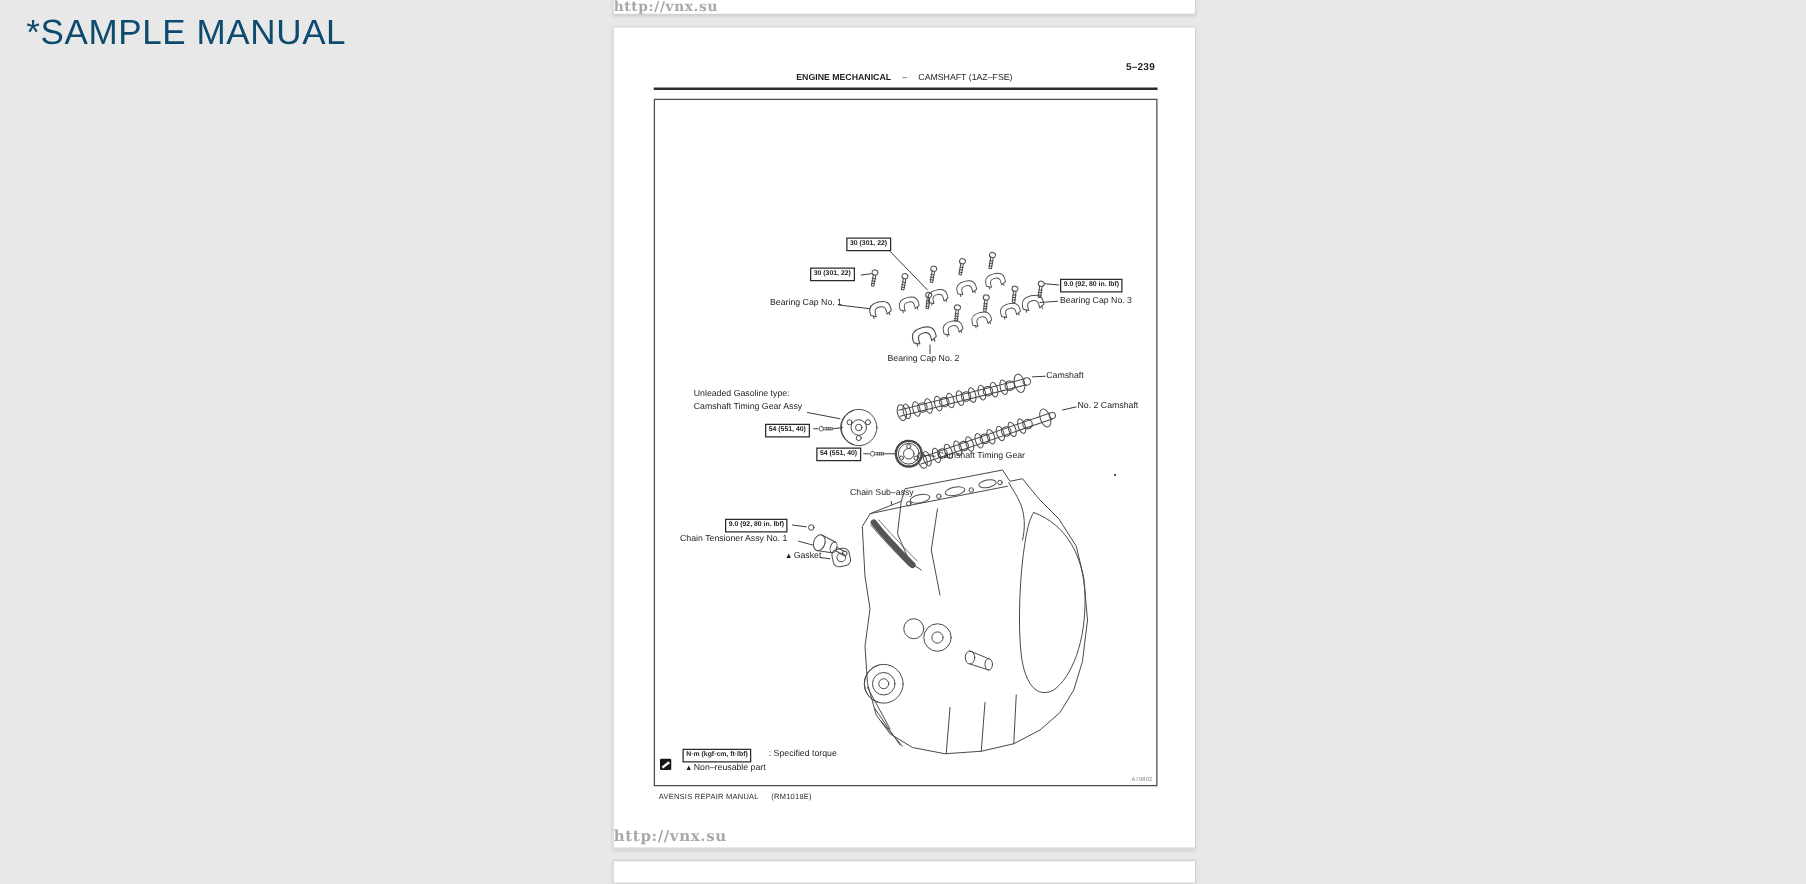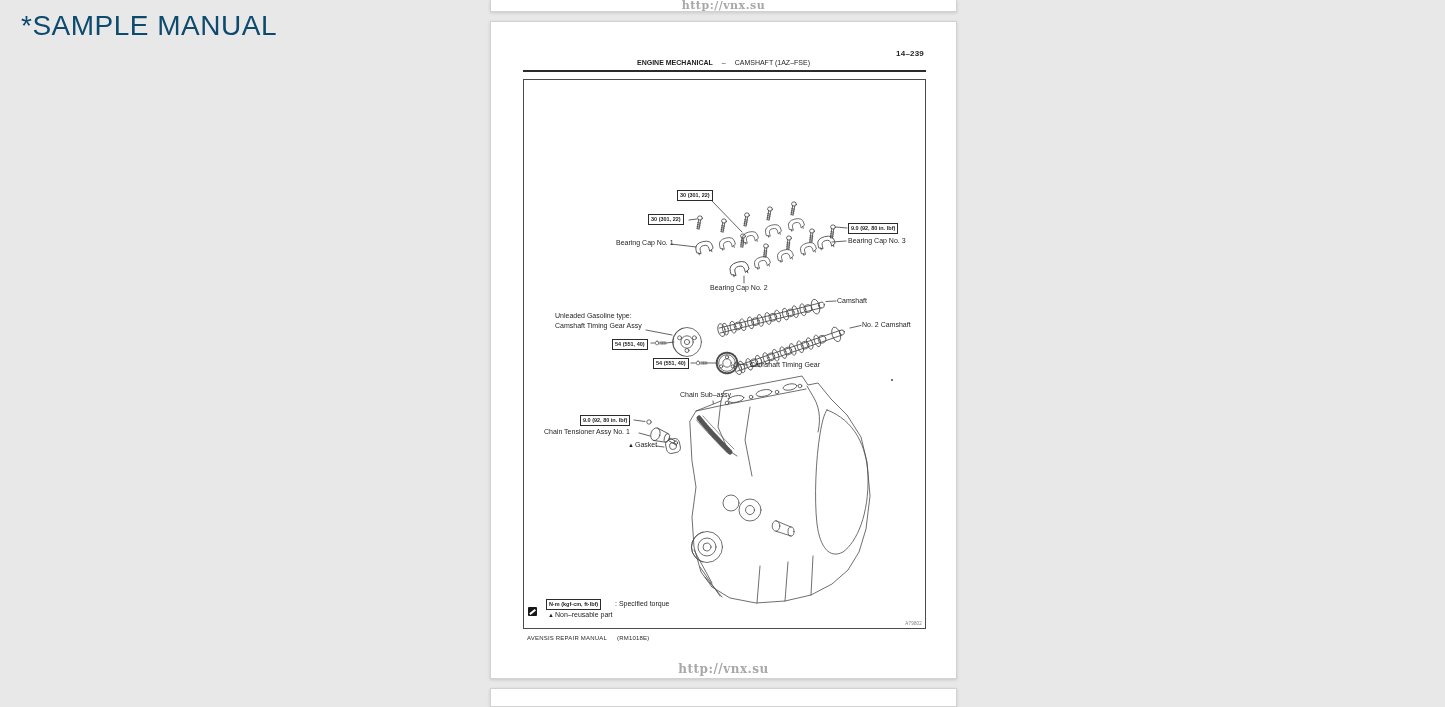--- a/index.html
+++ b/index.html
@@ -16,21 +16,21 @@
   }
   .paper{
     position:absolute;left:490px;width:467px;background:#fff;
     border:1px solid #d2d2d2;box-sizing:border-box;
     box-shadow:0 1px 3px rgba(0,0,0,.14);
   }
   .prev-strip{top:0;height:12px;border-top:none;}
   .next-strip{top:688px;height:19px;}
   .main-page{top:21px;height:658px;}
   .wm{
-    text-align:center;color:#a8a8a8;font-weight:bold;
+    color:#a8a8a8;font-weight:bold;
     font-family:"DejaVu Serif",serif;font-size:11px;line-height:11px;
     letter-spacing:.5px;white-space:nowrap;
   }
   .prev-strip .wm{margin-top:0;}
   .page-wm{position:absolute;left:0;right:0;bottom:3px;}
   .page-number{
     position:absolute;right:32px;top:27px;
     font-size:8px;font-weight:bold;letter-spacing:.2px;
   }
   .header-line{
@@ -76,21 +76,21 @@
 <body>
 
 <div class="sample-mark">*SAMPLE MANUAL</div>
 
 <div class="paper prev-strip">
   <div class="wm">http://vnx.su</div>
 </div>
 
 <div class="paper main-page">
 
-  <div class="page-number">14–239</div>
+  <div class="page-number">5–239</div>
 
   <div class="header-line">
     <span class="sec">ENGINE MECHANICAL</span>
     <span class="sep">–</span>
     <span class="ttl">CAMSHAFT (1AZ–FSE)</span>
   </div>
   <div class="header-rule"></div>
 
   <div class="figure-box">
 

